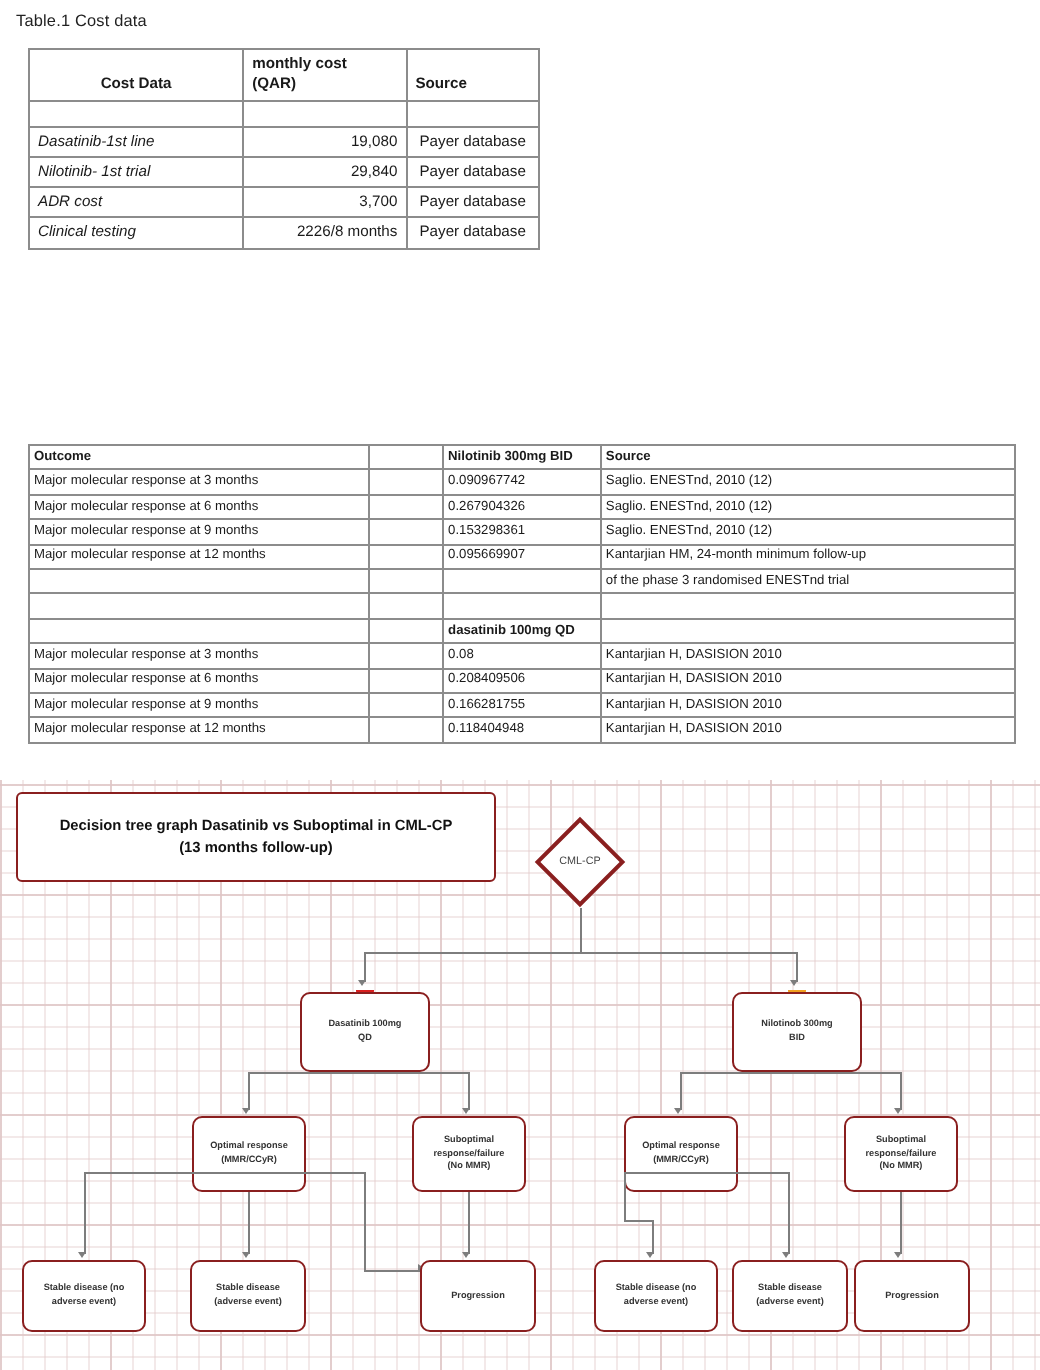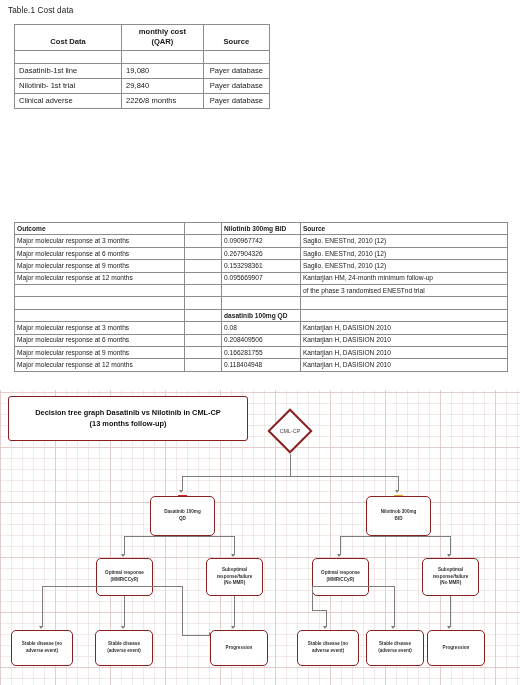--- a/index.html
+++ b/index.html
@@ -30,24 +30,24 @@
     table-layout:fixed;
     font-size:7.6px;
   }
   table.t1 td,table.t1 th{
     border:1px solid #8c8c8c;
     padding:2px 4px;
     vertical-align:bottom;
     line-height:1.35;
     height:8px;
   }
-  table.t1 th{font-weight:bold;text-align:center;vertical-align:bottom;}
+  table.t1 th{font-weight:bold;text-align:left;vertical-align:bottom;}
   table.t1 th.first{text-align:center;}
-  table.t1 td.c1{text-align:left;}
-  table.t1 td.c2{text-align:left;}
+  table.t1 td.c1{text-align:left;font-style:italic;}
+  table.t1 td.c2{text-align:right;}
   table.t1 td.c3{text-align:center;}
   .t1 col.a{width:42%;}
   .t1 col.b{width:32%;}
   .t1 col.c{width:26%;}
   .rowtall td{height:22px;}
   .rowhead th{height:26px;}
   .rowblank td{height:9px;}
 
   
   #t2-caption{position:absolute;left:14px;top:203px;}
@@ -198,21 +198,26 @@
         <td class="c1">Dasatinib-1st line</td>
         <td class="c2">19,080</td>
         <td class="c3">Payer database</td>
       </tr>
       <tr class="rowtall">
         <td class="c1">Nilotinib- 1st trial</td>
         <td class="c2">29,840</td>
         <td class="c3">Payer database</td>
       </tr>
       <tr class="rowtall">
-        <td class="c1">Clinical adverse</td>
+        <td class="c1">ADR cost</td>
+        <td class="c2">3,700</td>
+        <td class="c3">Payer database</td>
+      </tr>
+      <tr class="rowtall">
+        <td class="c1">Clinical testing</td>
         <td class="c2">2226/8 months</td>
         <td class="c3">Payer database</td>
       </tr>
     </tbody>
   </table>
 
 
   <table class="t2">
     <colgroup>
         <col class="o">
@@ -293,21 +298,21 @@
           <td>0.118404948</td>
           <td>Kantarjian H, DASISION 2010</td>
         </tr>
       </tbody>
   </table>
 
   <div class="diagram">
 
     <div class="title-box">
       <div>
-        <span>Decision tree graph Dasatinib vs Nilotinib in CML-CP</span><br>
+        <span>Decision tree graph Dasatinib vs Suboptimal in CML-CP</span><br>
         <span>(13 months follow-up)</span>
       </div>
     </div>
 
     <div class="diamond" style="left:267px;top:18px;">
       <div class="shape"></div>
       <div class="dlbl">CML-CP</div>
     </div>
 
     <div class="vline" style="left:290px;top:64px;height:22px;"></div>

